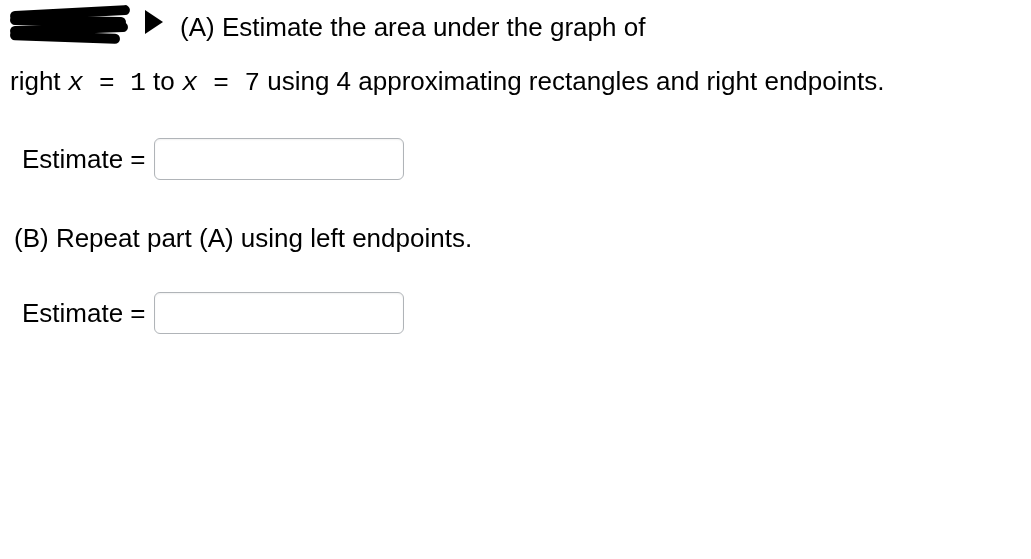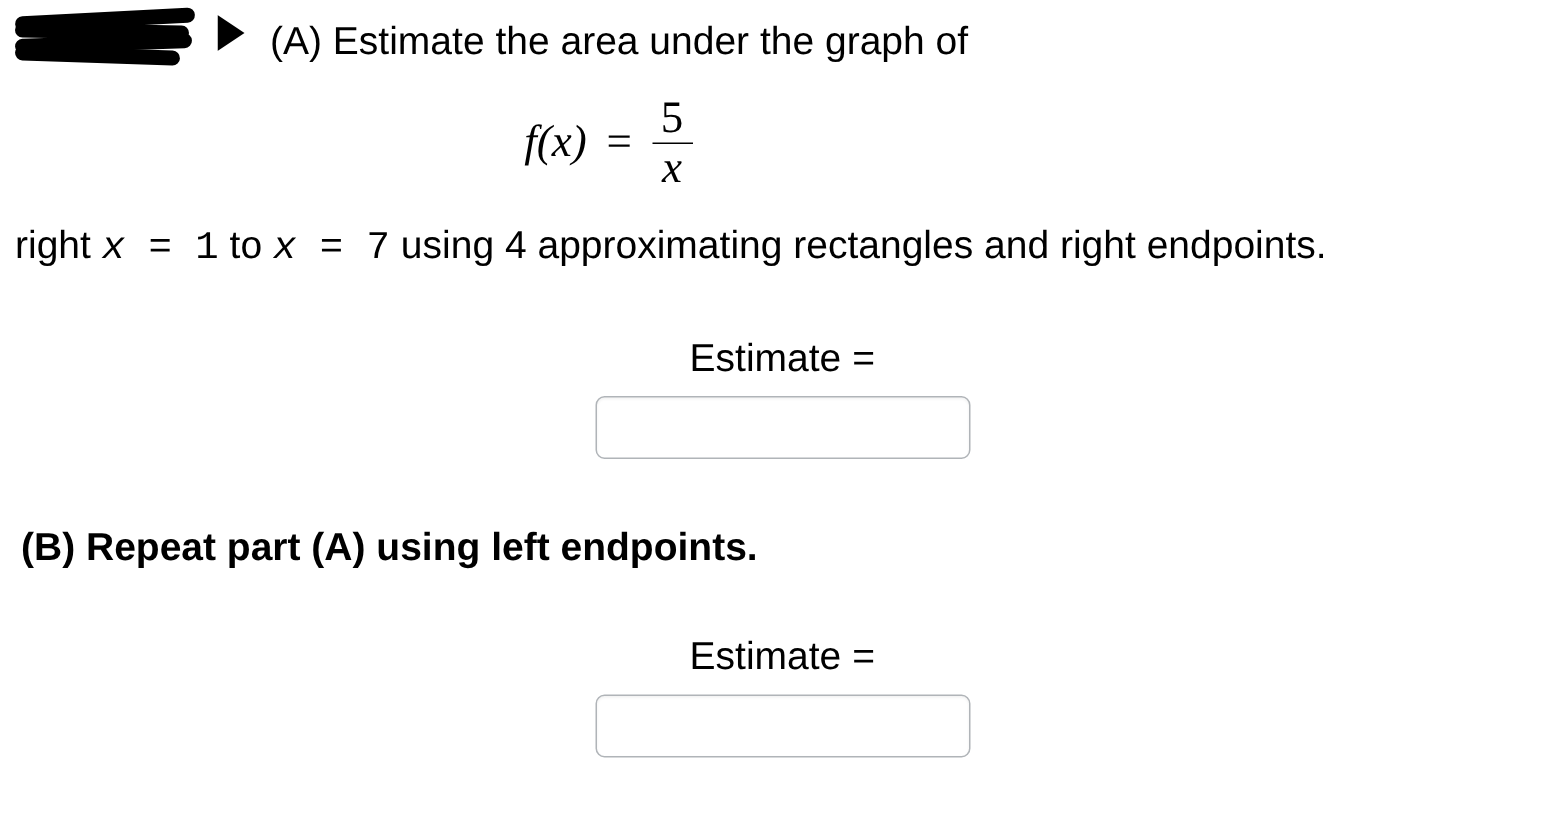--- a/index.html
+++ b/index.html
@@ -91,37 +91,35 @@
     font-family: Liberation Mono, monospace;
   }
   .math-inline .var { font-style: italic; }
   .math-inline .num { font-style: normal; }
   .estimate-row {
     display: flex;
     align-items: center;
     gap: 8px;
     margin: 10px 0 40px 12px;
     font-size: 26px;
-    flex-direction: column;
   }
   .input-box {
     width: 250px;
     height: 42px;
     border: 1px solid #b0b4b8;
     border-radius: 6px;
     background: #fff;
     font-size: 22px;
     padding: 2px 8px;
     box-sizing: border-box;
     box-shadow: inset 0 1px 2px rgba(0,0,0,0.06);
   }
   .part-b {
     margin: 0 0 36px 4px;
     font-size: 26px;
-    font-weight: bold;
   }
 </style>
 </head>
 <body>
 
 <div class="page">
 
   <div class="top-row">
     <div class="scribble">
       <span class="s1"></span>
@@ -133,28 +131,20 @@
       <svg width="20" height="28" viewBox="0 0 20 28">
         <polygon points="0,2 18,14 0,26" fill="#000"></polygon>
       </svg>
     </div>
     <div class="part-a-text">
       <span>(A)</span>
       <span>Estimate the area under the graph of</span>
     </div>
   </div>
 
-  <div class="formula">
-    <span class="f-of-x">f(x)</span>
-    <span class="eq">=</span>
-    <span class="frac">
-      <span class="num">5</span>
-      <span class="den">x</span>
-    </span>
-  </div>
 
   <div class="line2">
     <span>right </span><span class="math-inline"><span class="var">x</span><span> = </span><span class="num">1</span></span><span> to </span><span class="math-inline"><span class="var">x</span><span> = </span><span class="num">7</span></span><span> using 4 approximating rectangles and right endpoints.</span>
   </div>
 
   <div class="estimate-row">
     <span>Estimate =</span>
     <input type="text" class="input-box" value="" style="">
   </div>
 

